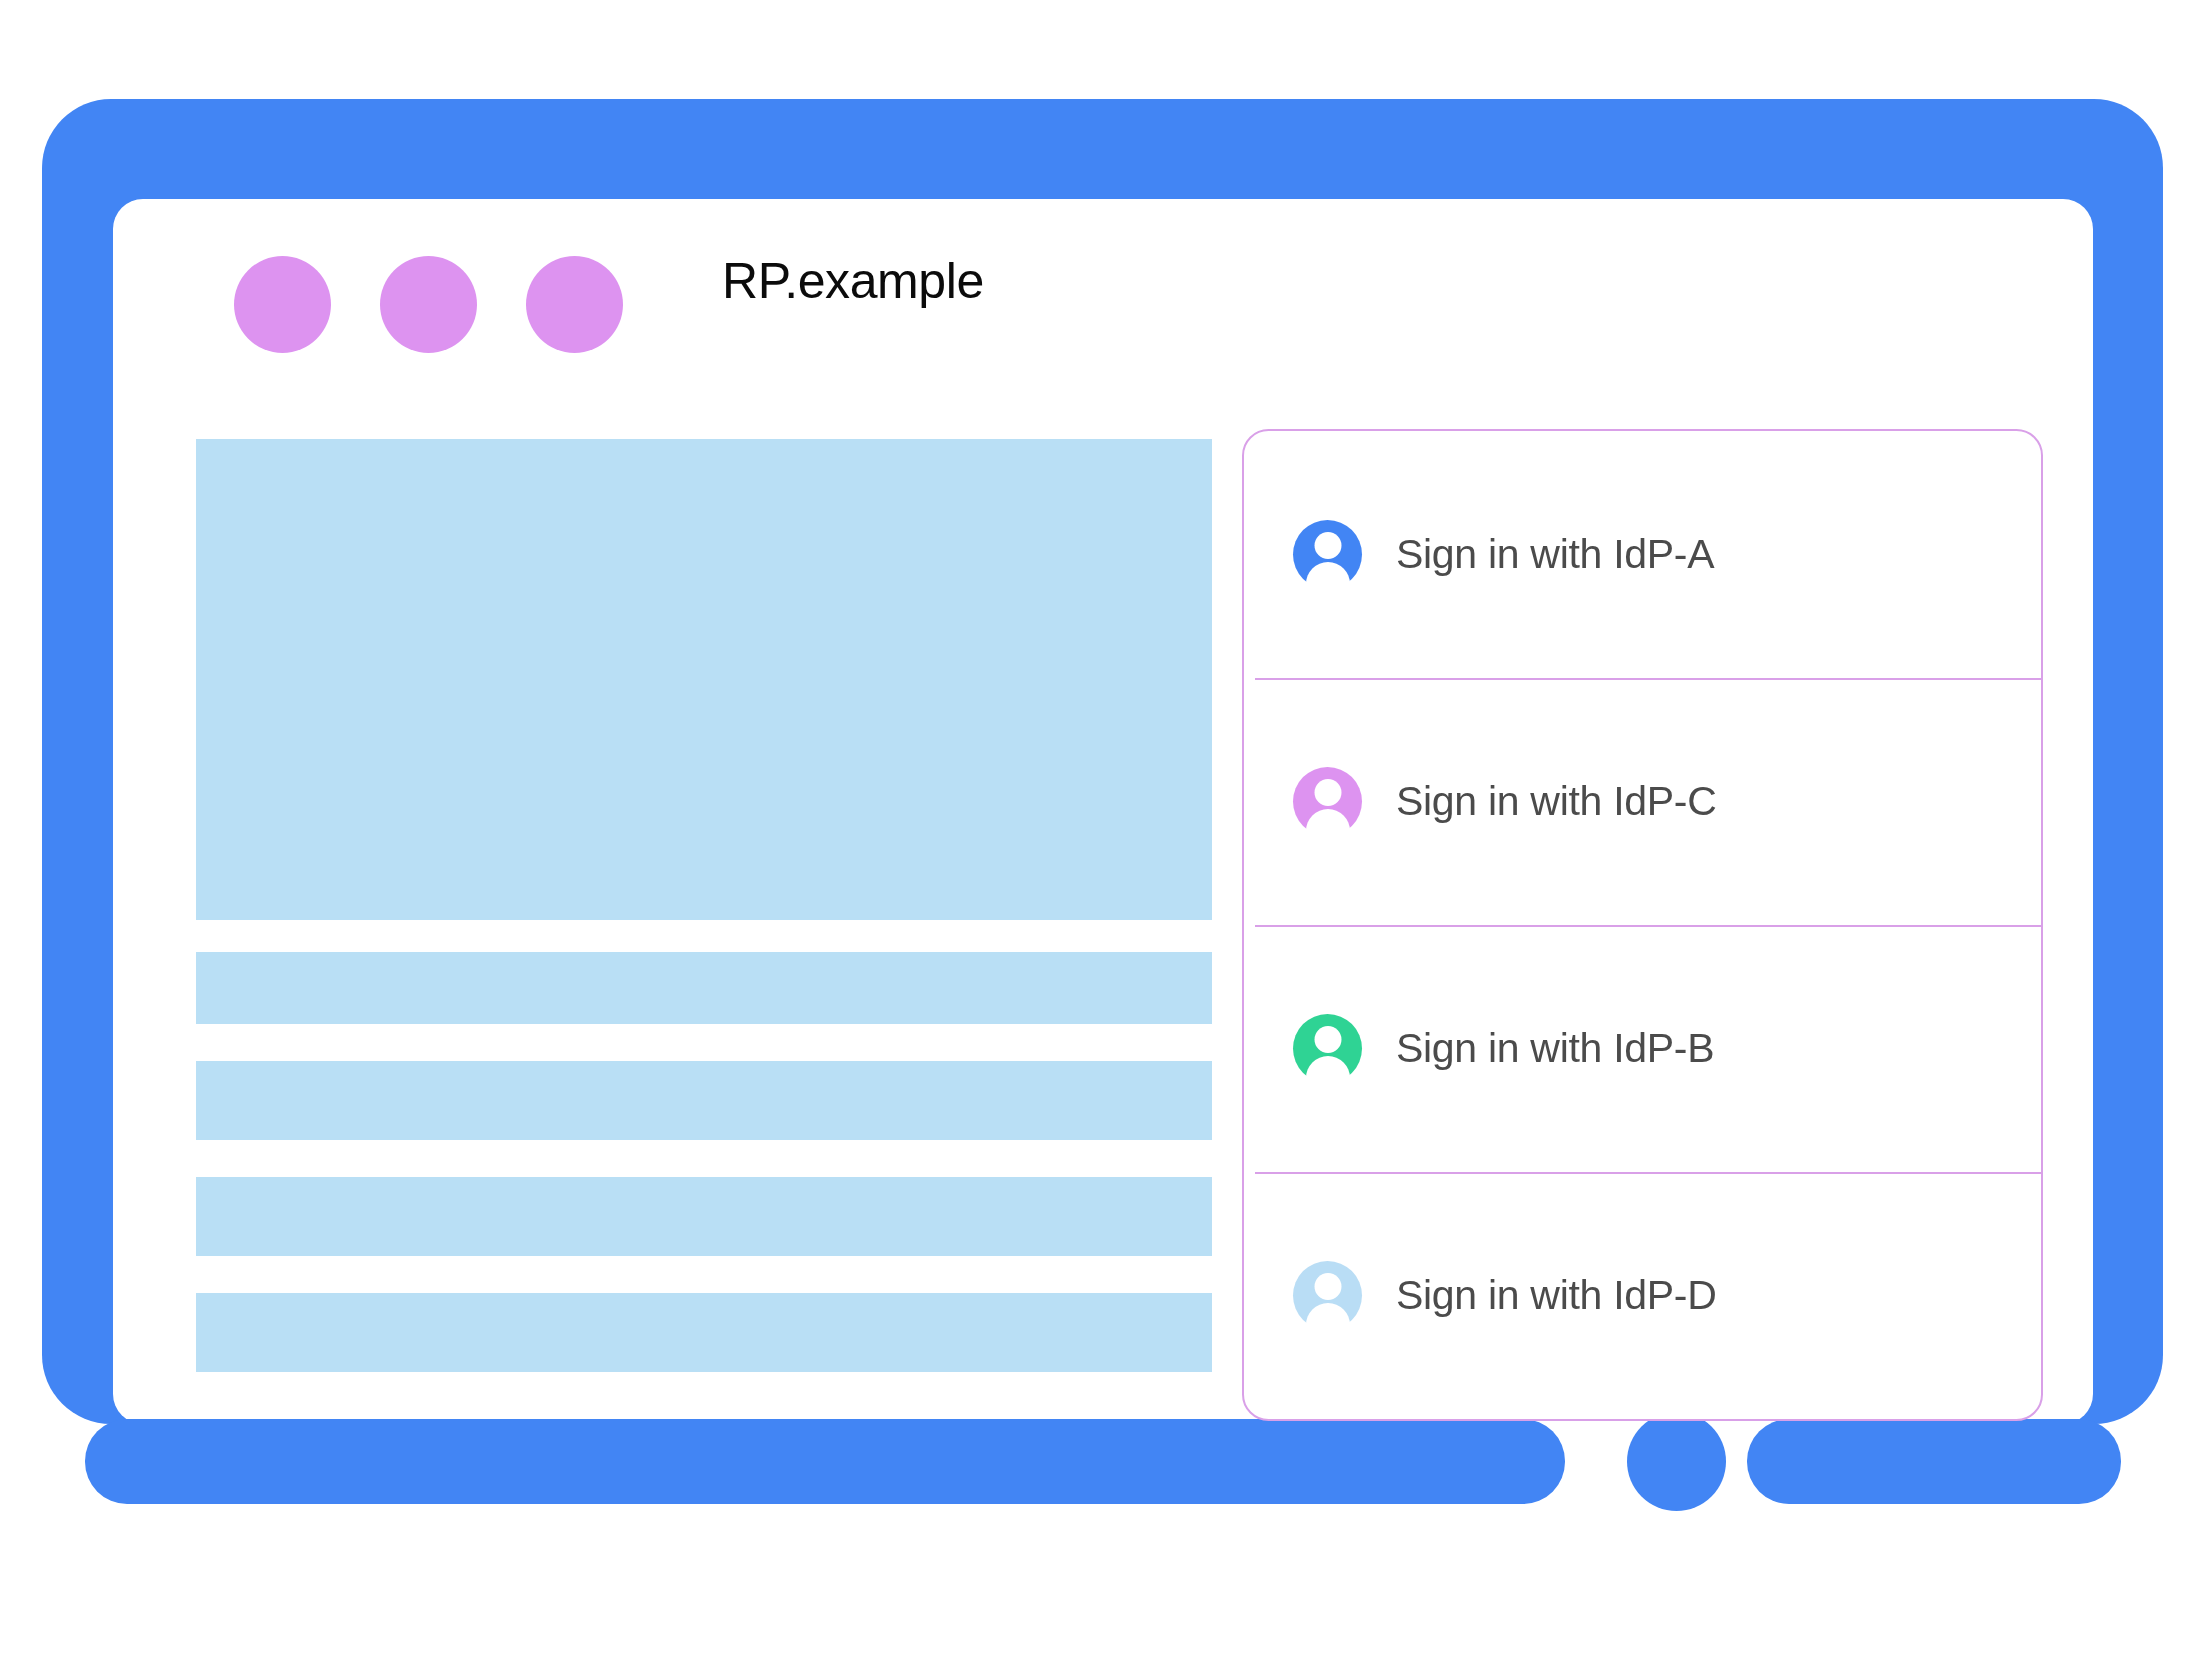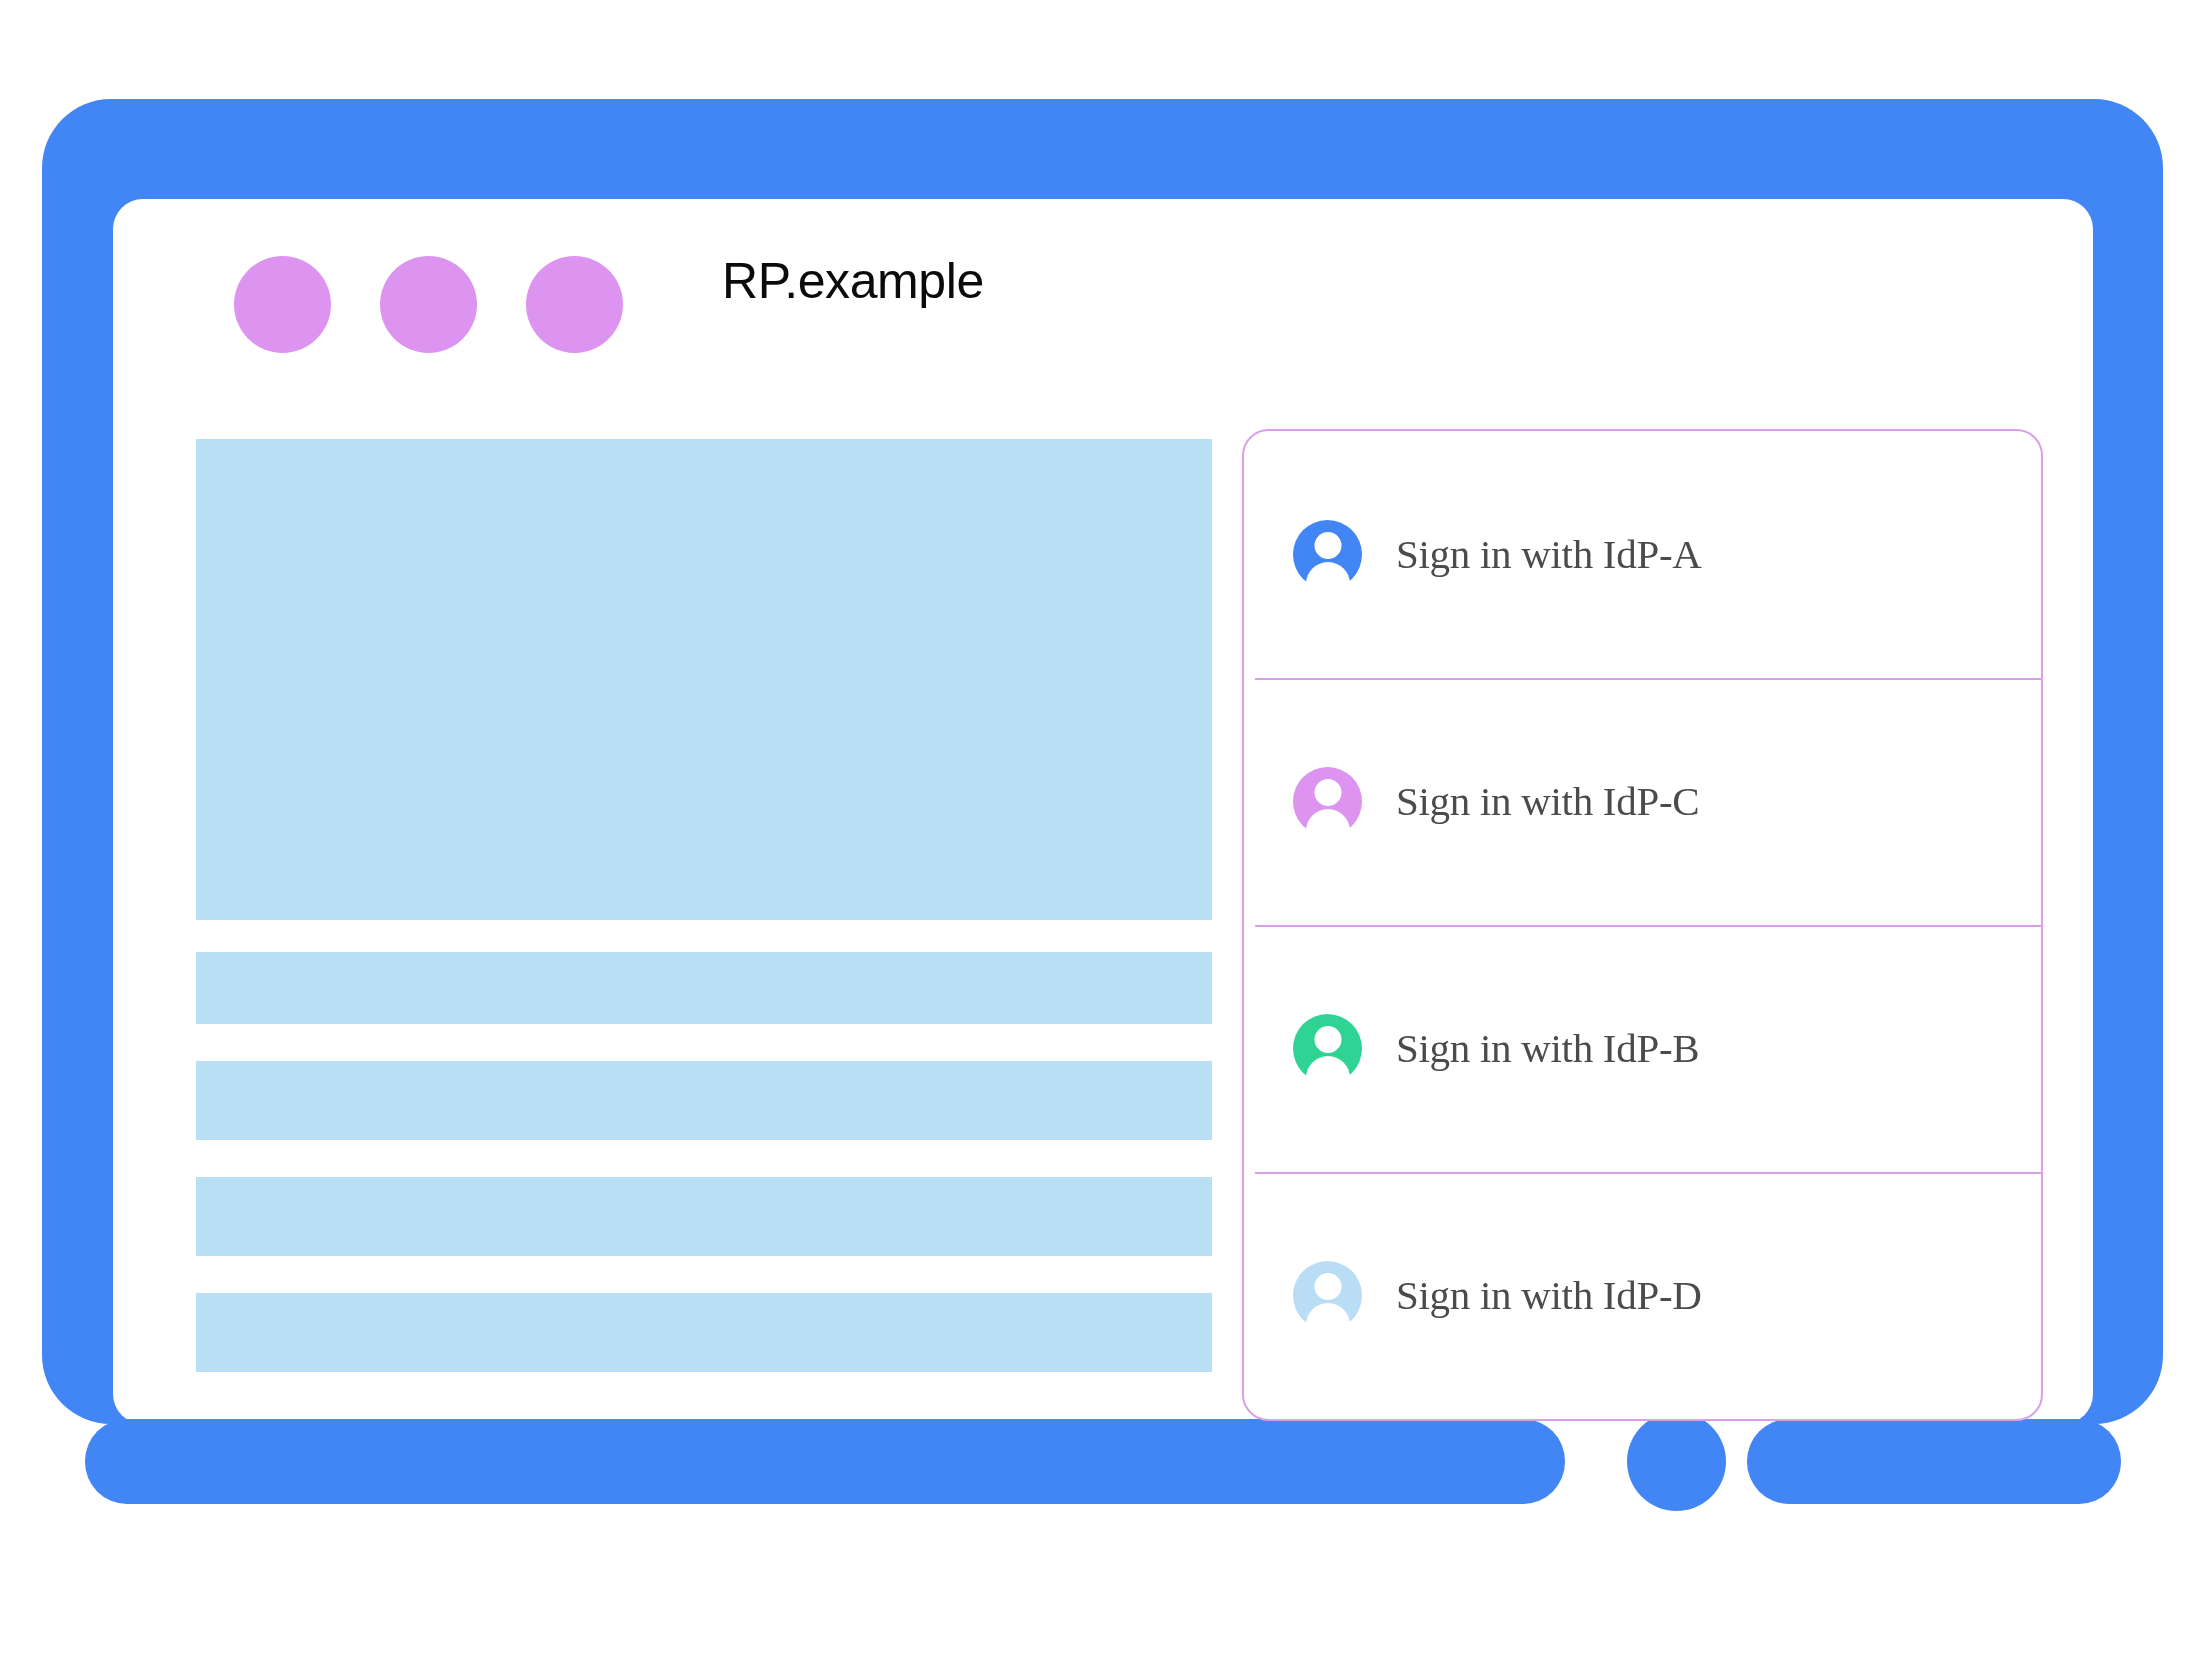--- a/index.html
+++ b/index.html
@@ -129,21 +129,20 @@
     background: #ffffff;
     overflow: hidden;
   }
 
   .chooser-list {
     position: relative;
     width: 100%;
     height: 100%;
     display: flex;
     flex-direction: column;
-    font-family: Liberation Serif, serif;
   }
 
   .account-row {
     position: relative;
     flex: 1 1 0;
     display: flex;
     align-items: center;
     padding-left: 49px;
     cursor: pointer;
     background: transparent;

